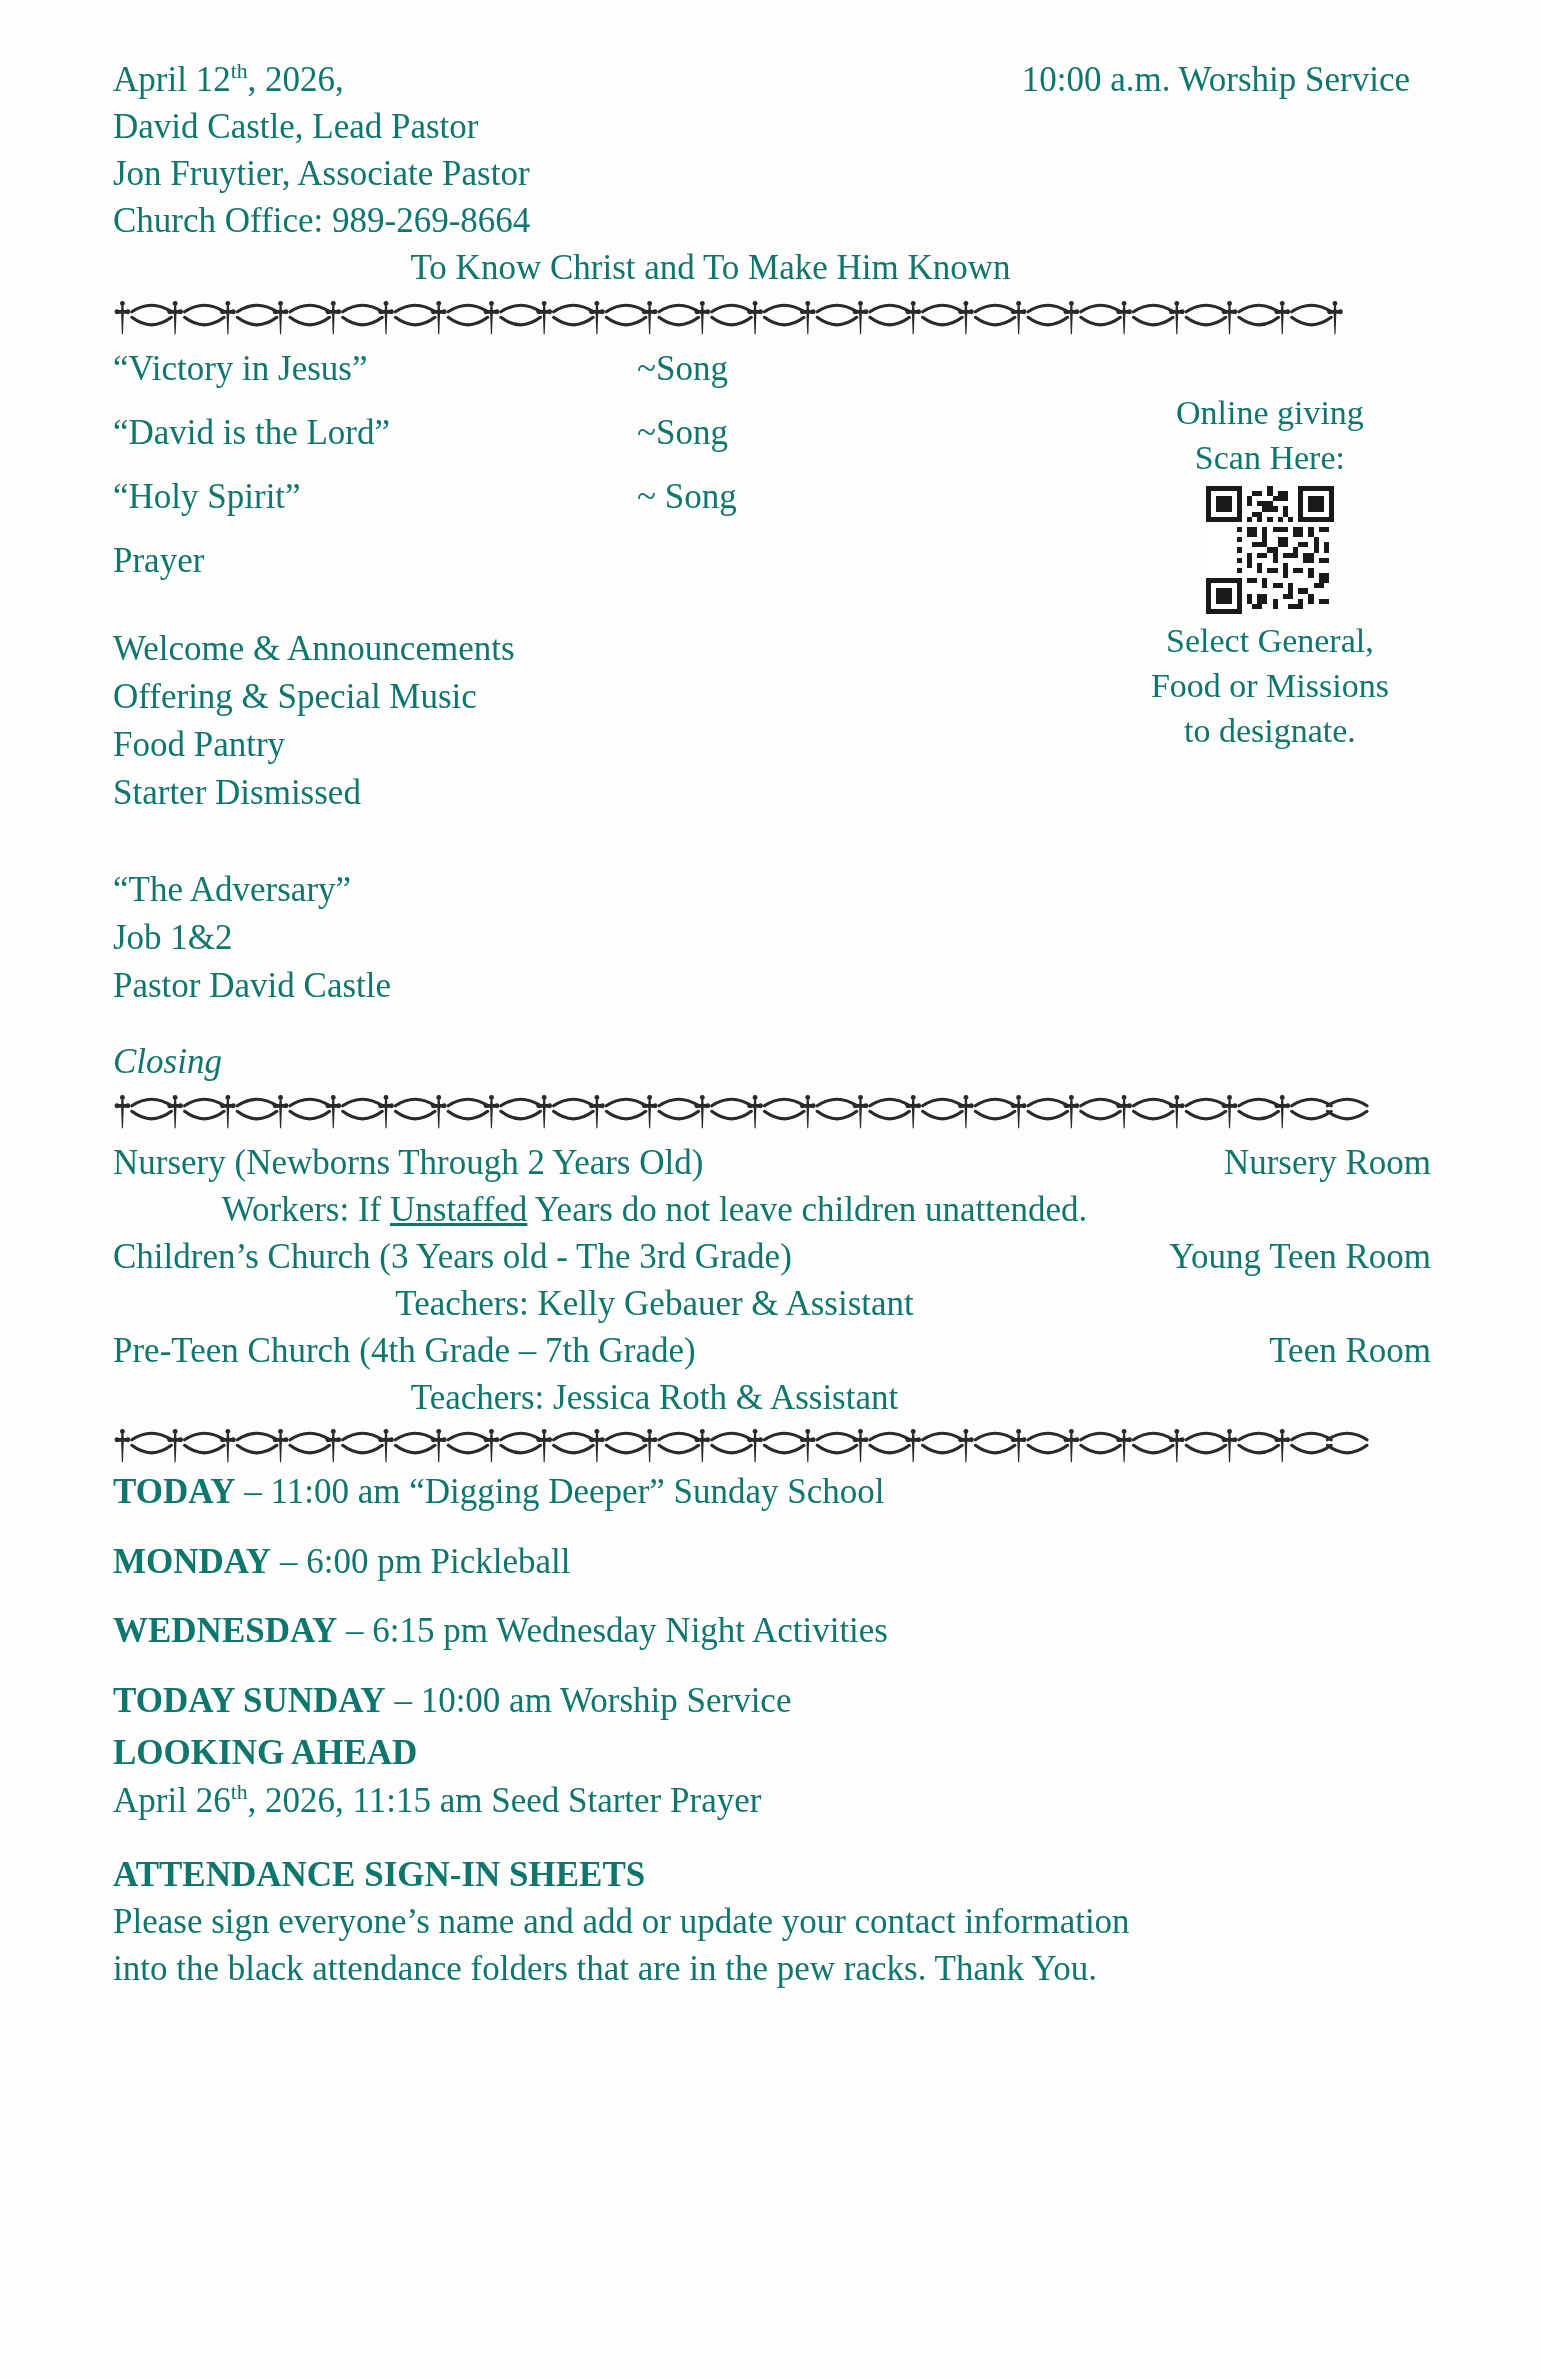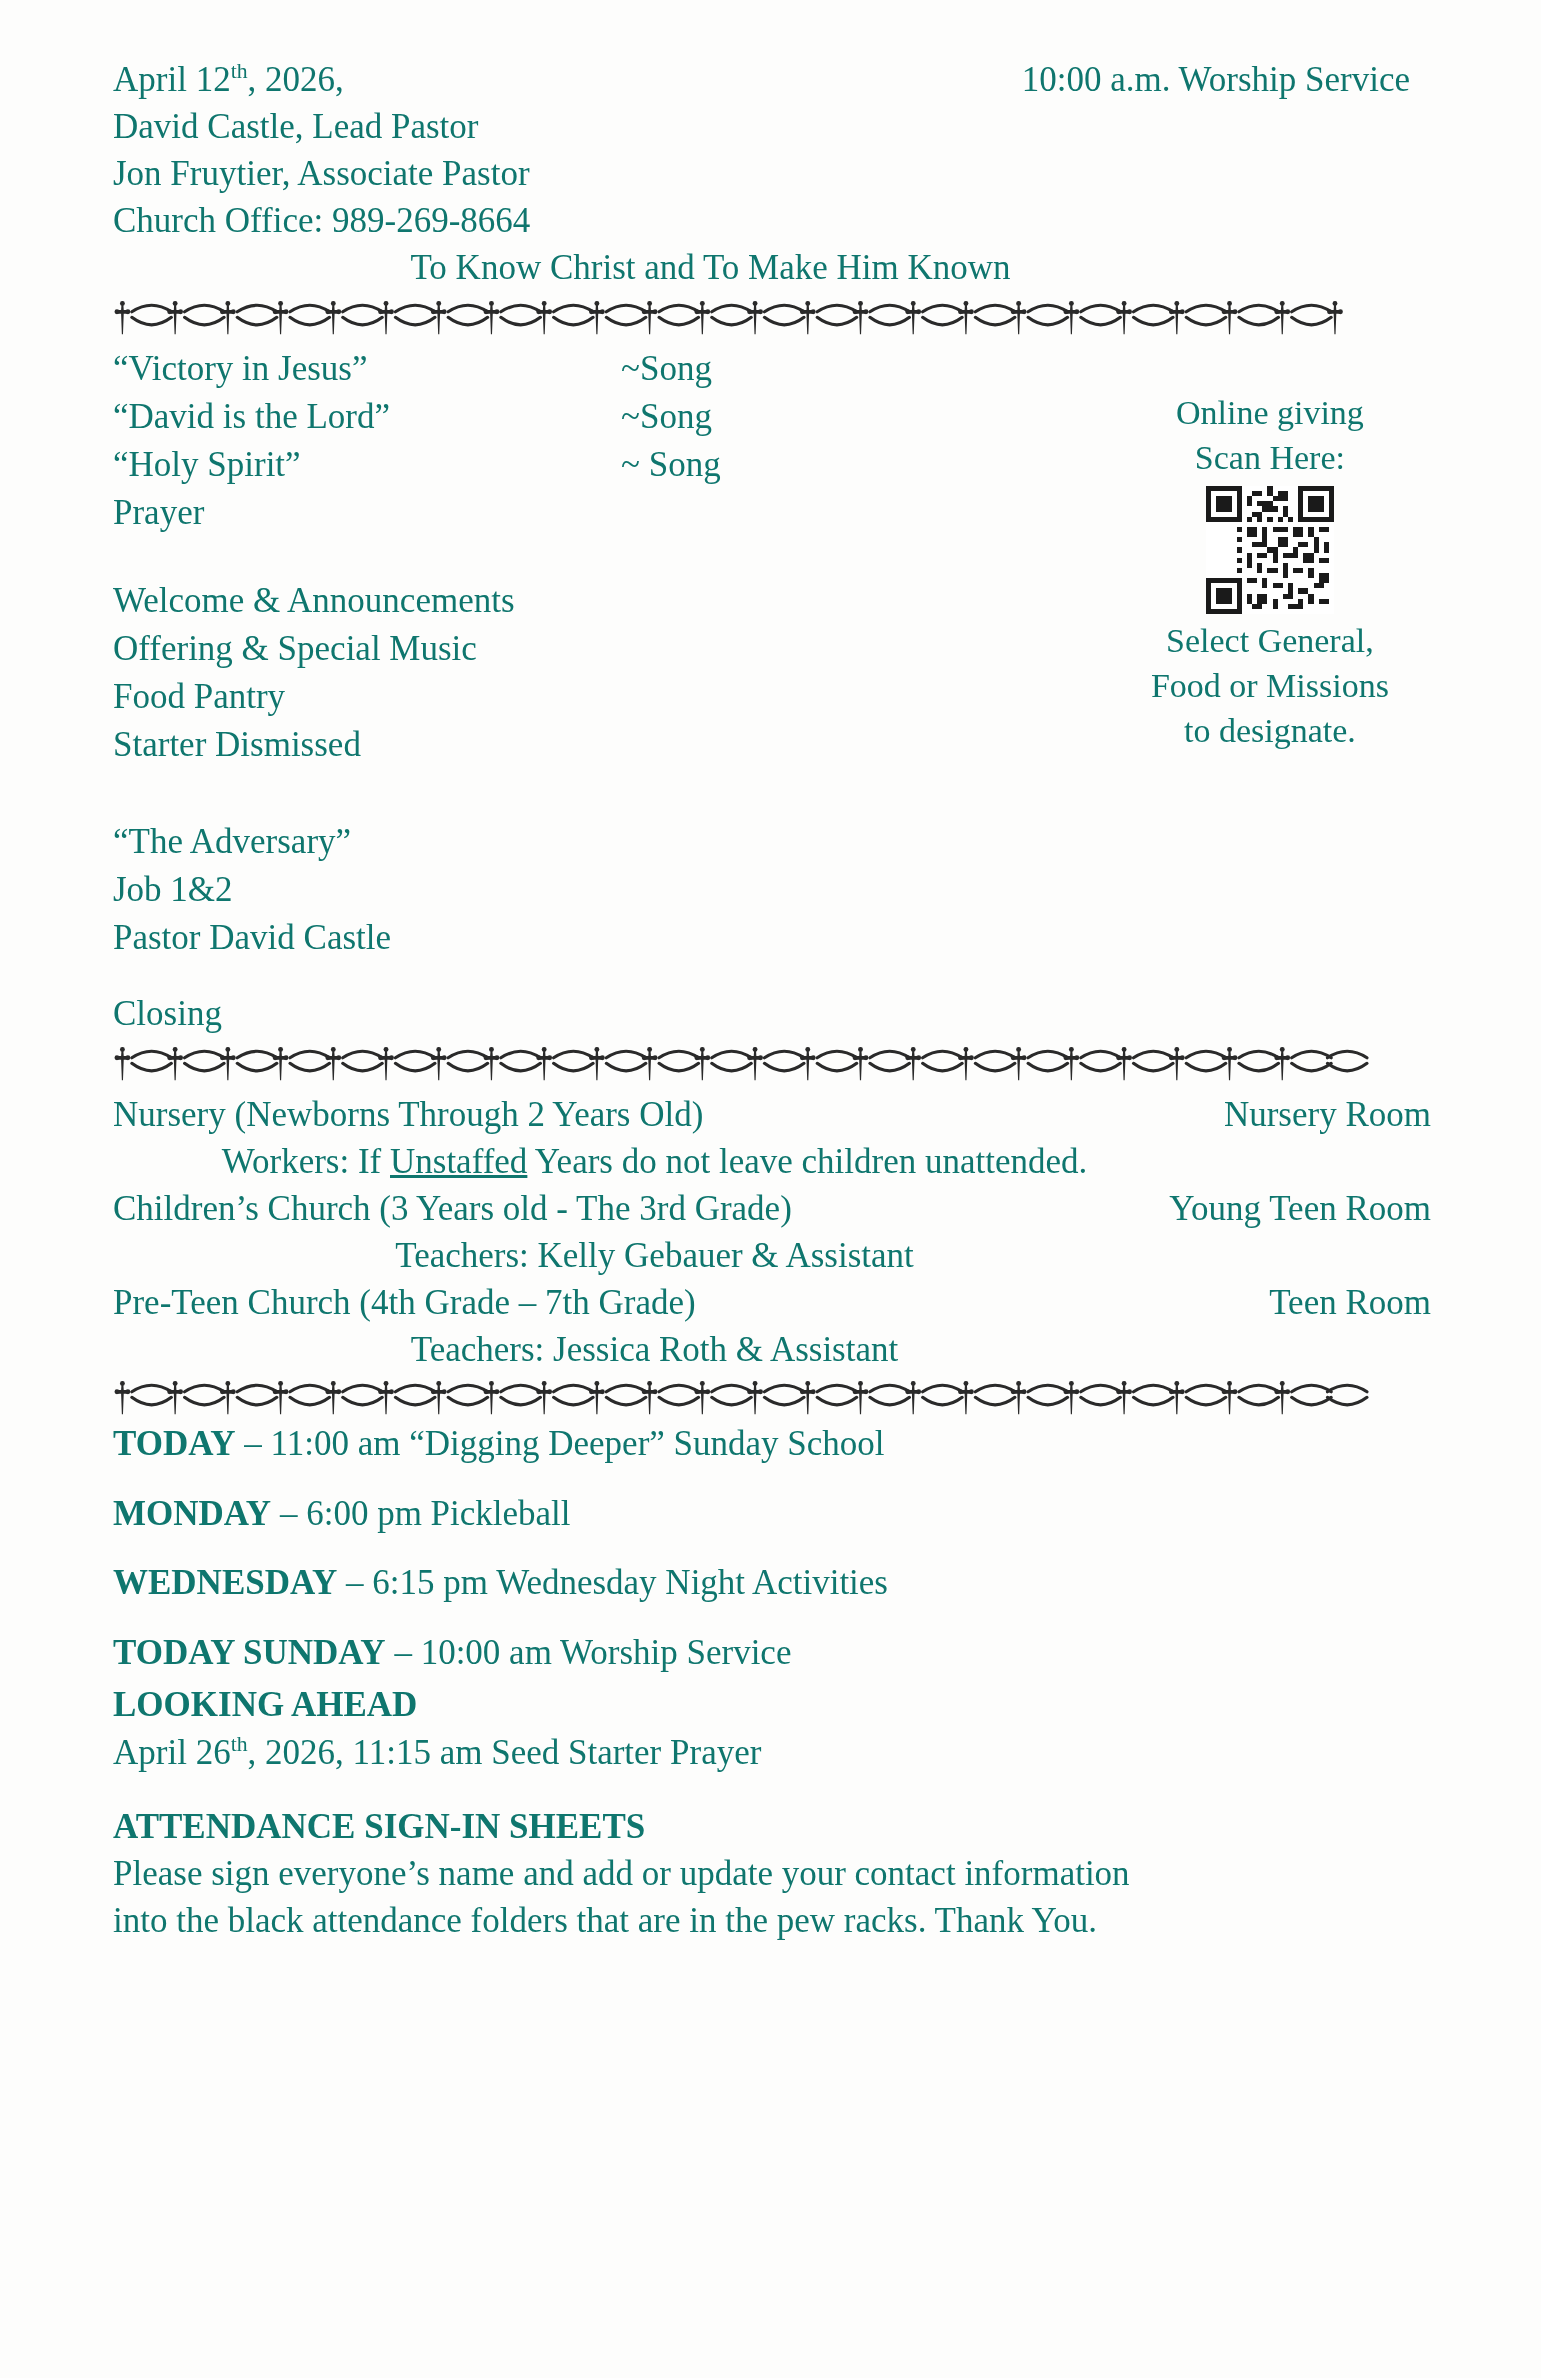--- a/index.html
+++ b/index.html
@@ -68,20 +68,21 @@
   .divider.tight { margin: 1.9px 0 3.8px 0; }
 
   
   .service {
     position: relative;
     margin-top: 5.6px;
   }
   .songs-grid {
     display: grid;
     grid-template-columns: 508px 320px;
+    gap: 16px;
   }
   .songs-grid .ln { line-height: 48px; }
 
   .giving {
     position: absolute;
     right: 5.6px;
     top: 45px;
     width: 311px;
     text-align: center;
     font-size: 34px;
@@ -100,21 +101,21 @@
   }
   .order-list .ln { line-height: 48px; }
 
   .sermon {
     margin-top: 49px;
     text-align: left;
     padding-right: 151px;
   }
   .sermon .ln { line-height: 48px; }
 
-  .closing { margin-top: 28px; }
+  .closing { margin-top: 28px; font-style: italic; }
 
   
   .rooms { margin-top: 1.9px; }
   .room-row {
     display: flex;
     justify-content: space-between;
     align-items: baseline;
     font-size: 35px;
     line-height: 47px;
     white-space: pre;

